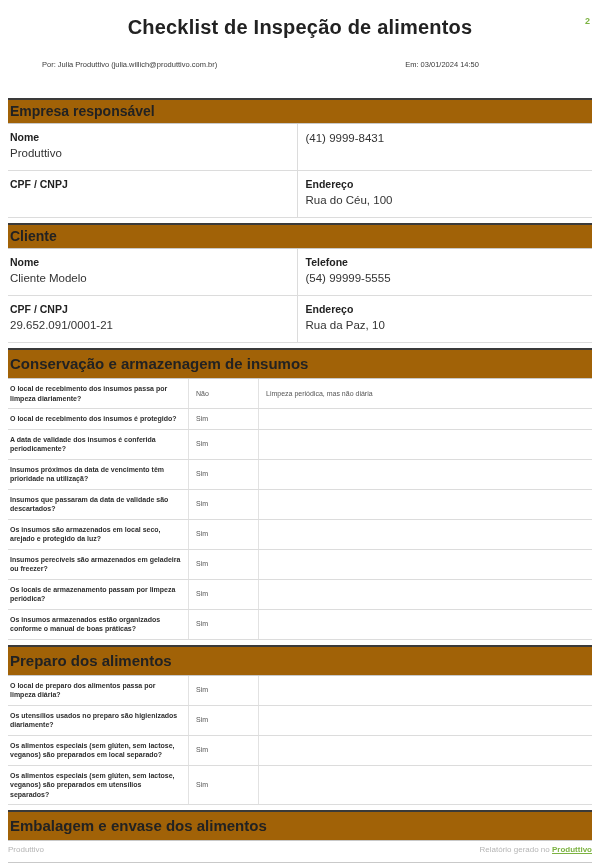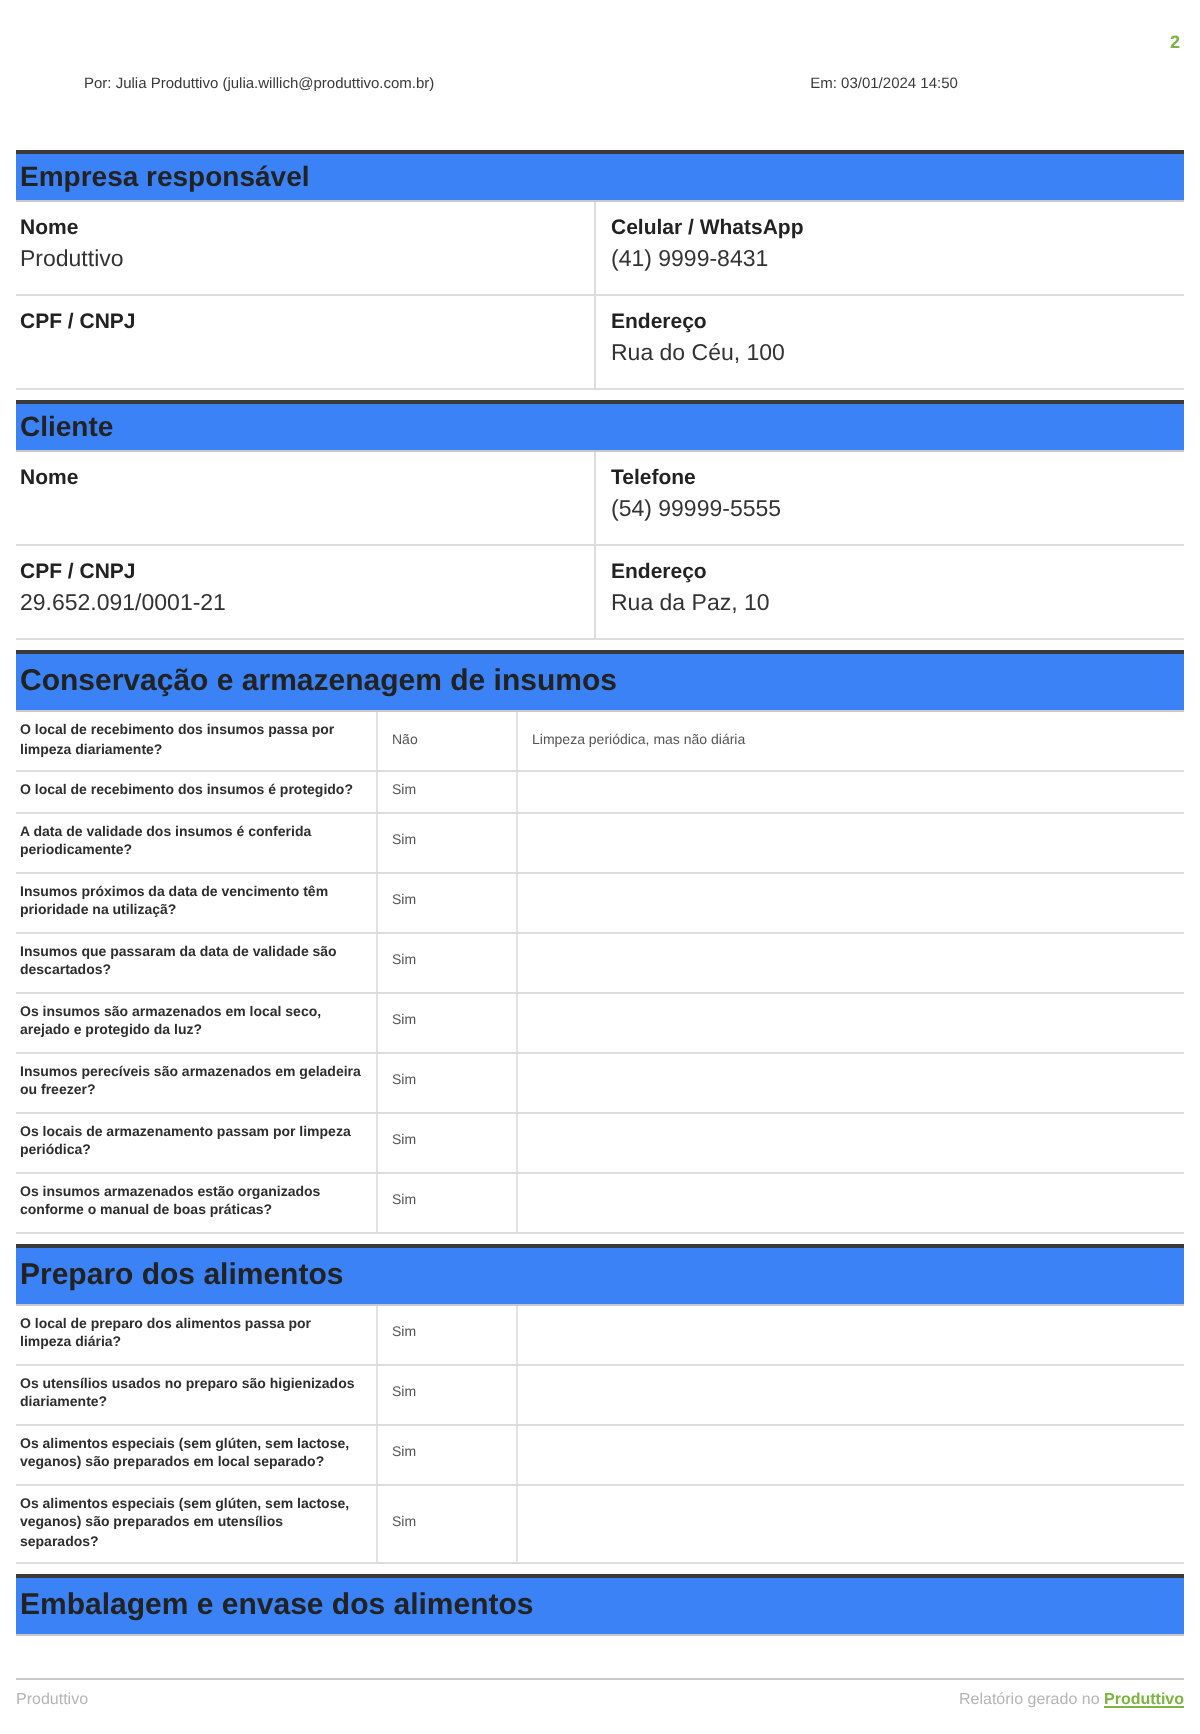--- a/index.html
+++ b/index.html
@@ -12,21 +12,21 @@
   .report-title { margin:0; text-align:center; font-size:20px; font-weight:700; color:#222; letter-spacing:0.2px; }
   .page-number { position:absolute; top:16px; right:10px; font-size:9px; font-weight:700; color:#7cb342; }
   .meta-row { display:flex; margin-top:21px; font-size:7.5px; color:#3a3a3a; }
   .meta-left { flex:1;padding-left:34px; }
   .meta-right { width:32%; }
   
   .section { margin-top:0; }
   #info-sections .section:first-child { margin-top:29px; }
   .section + .section, .chk-section { margin-top:5px; }
   .section-header {
-    background:#3b82f6; border-top:2px solid #3a3a3a; border-bottom:1px solid #c9c9c9;
+    background:#a16207; border-top:2px solid #3a3a3a; border-bottom:1px solid #c9c9c9;
     padding:3px 8px 4px 2px; font-weight:700; color:#222;
   }
   .info-header { font-size:14px; }
   .chk-header { font-size:15px; padding-top:5px; padding-bottom:6px; }
   
   .info-row { display:flex; border-bottom:1px solid #dcdcdc; }
   .info-cell { flex:1; padding:6px 8px 8px 2px; box-sizing:border-box; }
   .info-cell + .info-cell { border-left:1px solid #dcdcdc; padding-left:8px; }
   .info-label { font-size:10.5px; font-weight:700; color:#222; line-height:15px; }
   .info-value { font-size:11.5px; color:#333; line-height:17px; }
@@ -43,37 +43,37 @@
     font-size:8px; color:#b5b5b5;
   }
   .footer a { color:#7cb342; font-weight:700; text-decoration:underline; cursor:pointer; }
 </style>
 </head>
 <body>
 
 <div class="page">
 
   <div class="page-number">2</div>
+  <h1 class="report-title">Checklist de Inspeção de alimentos</h1>
 
   <div class="meta-row">
     <span class="meta-left">Por: Julia Produttivo (julia.willich@produttivo.com.br)</span>
     <span class="meta-right">Em: 03/01/2024 14:50</span>
   </div>
 
   <div id="info-sections">
   <div class="section">
     <div class="section-header info-header">Empresa responsável</div>
     <div class="info-rows">
           <div class="info-row">
             <div class="info-cell">
               <div class="info-label">Nome</div>
               <div class="info-value">Produttivo</div>
             </div>
             <div class="info-cell">
-              <div class="info-label">Celular / WhatsApp</div>
               <div class="info-value">(41) 9999-8431</div>
             </div>
           </div>
           <div class="info-row">
             <div class="info-cell">
               <div class="info-label">CPF / CNPJ</div>
             </div>
             <div class="info-cell">
               <div class="info-label">Endereço</div>
               <div class="info-value">Rua do Céu, 100</div>
@@ -81,20 +81,21 @@
           </div>
         </div>
   </div>
 
   <div class="section">
     <div class="section-header info-header">Cliente</div>
     <div class="info-rows">
           <div class="info-row">
             <div class="info-cell">
               <div class="info-label">Nome</div>
+              <div class="info-value">Cliente Modelo</div>
             </div>
             <div class="info-cell">
               <div class="info-label">Telefone</div>
               <div class="info-value">(54) 99999-5555</div>
             </div>
           </div>
           <div class="info-row">
             <div class="info-cell">
               <div class="info-label">CPF / CNPJ</div>
               <div class="info-value">29.652.091/0001-21</div>

